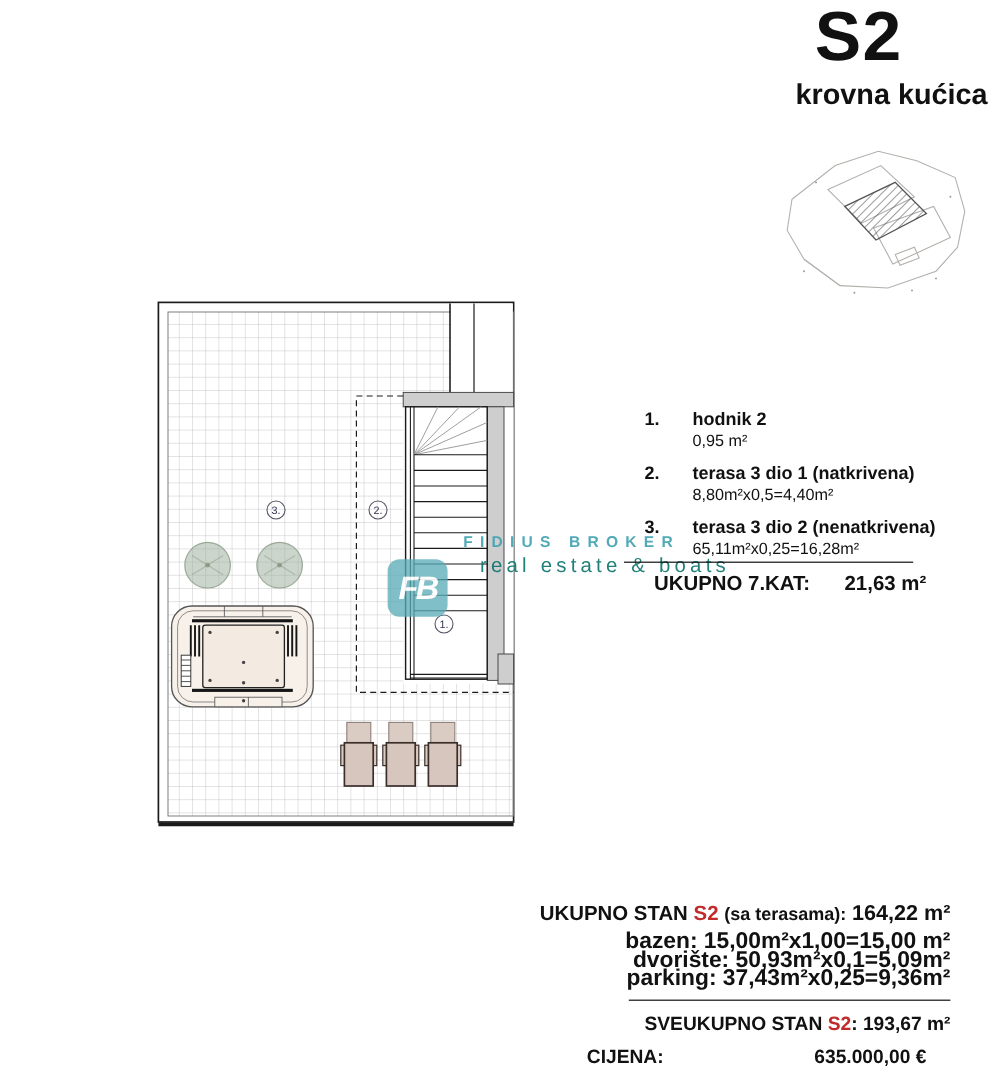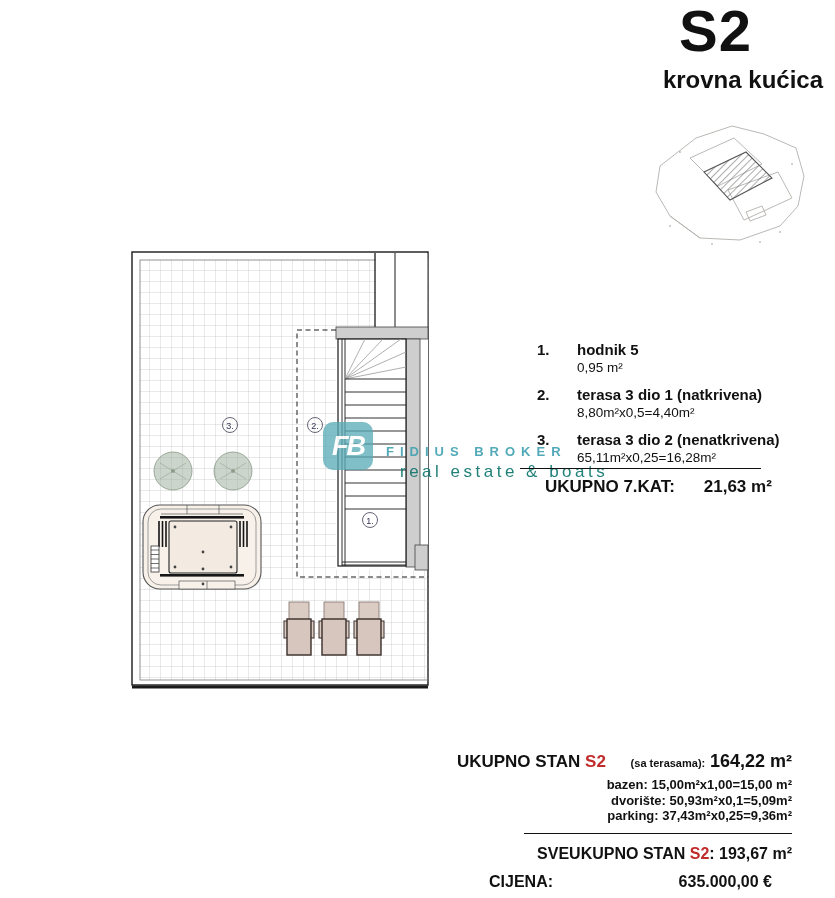--- a/index.html
+++ b/index.html
@@ -13,42 +13,42 @@
   .hdr-sub  { font-size:24px; font-weight:bold; margin-top:6px;text-align:right; }
 
   
   .siteplan { position:absolute; left:640px; top:114px; }
   .floorplan { position:absolute; left:127px; top:248px; }
 
   
   .wm { position:absolute; left:323px; top:422px; display:flex; align-items:flex-start; opacity:0.92; }
   .wm-box { width:50px; height:48px; background:rgba(88,171,182,0.82); border-radius:10px;
             color:#fff; font-size:27px; font-weight:bold; font-style:italic;
-            display:flex; align-items:center; justify-content:center; letter-spacing:-2px; }
+            display:flex; align-items:center; justify-content:center; letter-spacing:-2px;margin-top:44px; }
   .wm-text { margin-left:13px; margin-top:22px; }
   .wm-name { color:#44a3b2; font-weight:bold; font-size:13px; letter-spacing:6px; white-space:nowrap; }
   .wm-tag  { color:#0f766e; font-size:17px; letter-spacing:3.5px; margin-top:3px; margin-left:14px; white-space:nowrap; }
 
   
   .legend { position:absolute; left:537px; top:341px; width:300px; }
   .li { margin-bottom:11px; }
   .li-row { display:flex; font-weight:bold; font-size:15px; }
   .li-num { width:40px; }
   .li-calc { font-size:13.5px; padding-left:40px; margin-top:2px; }
   .ldiv { position:absolute; left:520px; top:468px; width:241px; border-top:1.3px solid #111; }
   .floor-total { position:absolute; left:545px; top:477px; font-size:17px; font-weight:bold; white-space:nowrap; }
   .floor-total .val { margin-left:24px; }
 
   
   .sum { position:absolute; left:440px; top:751px; width:352px; text-align:right; }
   .sum .red { color:#c02b2b; }
   .sum-line1 { font-size:17px; font-weight:bold; white-space:nowrap; }
-  .sum-line1 .note { font-size:11px;margin-left:20px; }
+  .sum-line1 .note { font-size:15px; }
   .sum-line1 .val { font-size:18px; }
-  .sum-details { margin-top:5px; font-size:13px; font-weight:bold; line-height:15.5px; }
+  .sum-details { margin-top:5px; font-size:19px; font-weight:bold; line-height:15.5px; }
   .sum-div { width:268px; margin:9px 0 11px auto; border-top:1.5px solid #111; }
   .grand { font-size:16px; font-weight:bold; white-space:nowrap; }
   .price { display:flex; font-size:16px; font-weight:bold; margin-top:10px; }
   .price-label { margin-left:49px; }
   .price-val { margin-left:auto; margin-right:20px; }
 </style>
 </head>
 <body>
 
 <div class="page">
@@ -227,21 +227,21 @@
     <div class="wm-text">
       <div class="wm-name">FIDIUS BROKER</div>
       <div class="wm-tag">real estate &amp; boats</div>
     </div>
   </div>
 
   <div class="legend">
     <div class="li">
       <div class="li-row">
         <span class="li-num">1.</span>
-        <span>hodnik 5</span>
+        <span>hodnik 2</span>
       </div>
       <div class="li-calc">0,95 m²</div>
     </div>
     <div class="li">
       <div class="li-row">
         <span class="li-num">2.</span>
         <span>terasa 3 dio 1 (natkrivena)</span>
       </div>
       <div class="li-calc">8,80m²x0,5=4,40m²</div>
     </div>

